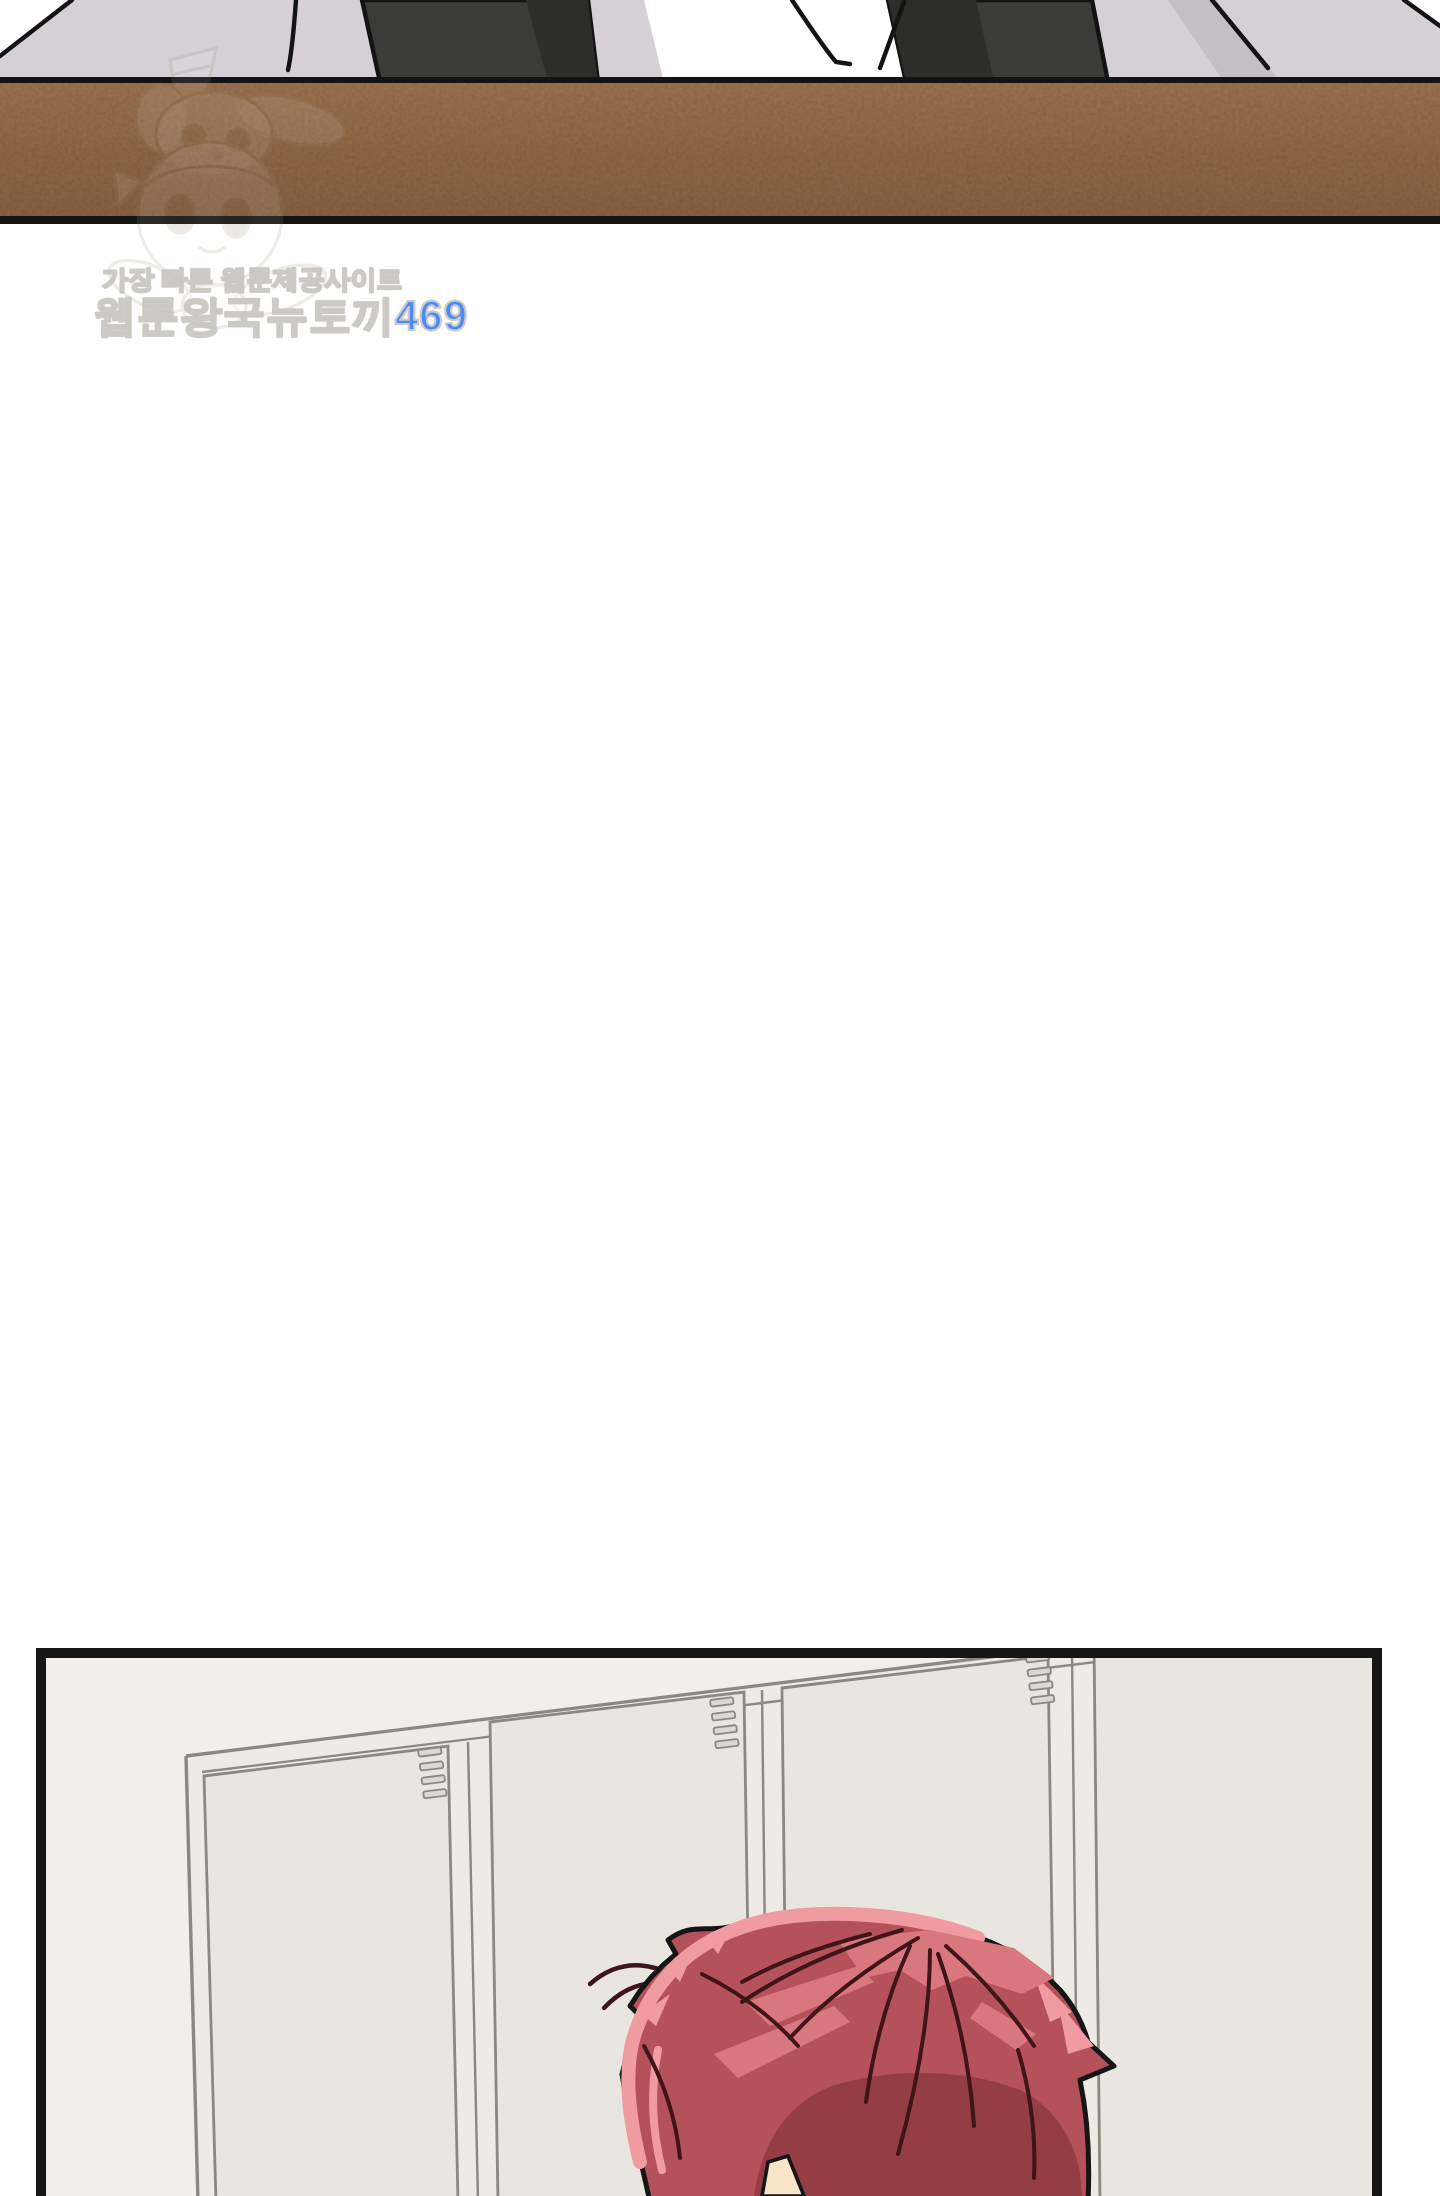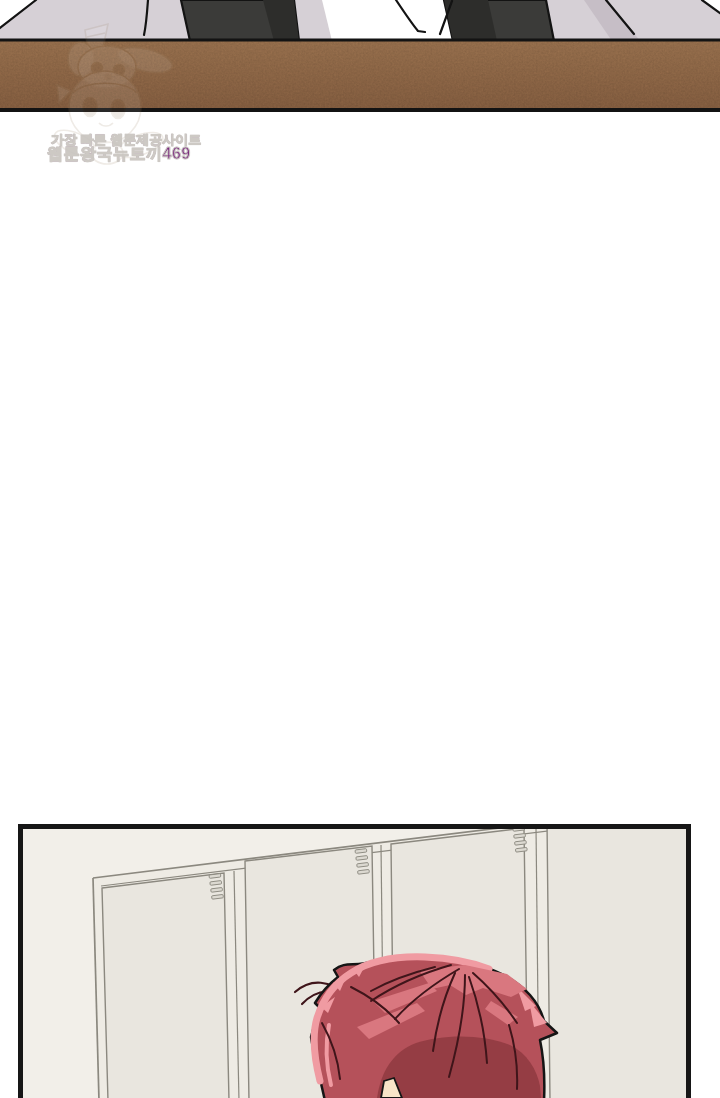--- a/index.html
+++ b/index.html
@@ -11,26 +11,26 @@
   .panel-top{position:absolute;left:0;top:0;width:720px;height:112px;}
   .panel-bottom{
     position:absolute;left:18px;top:824px;width:673px;height:274px;
     border:5px solid var(--panel-border,#161616);border-bottom:none;
     box-sizing:border-box;overflow:hidden;background:var(--wall,#f2efe9);
   }
   .panel-bottom svg{display:block;}
   .watermark{position:absolute;left:40px;top:25px;width:175px;height:195px;pointer-events:none;}
   .mascot{position:absolute;left:5px;top:-10px;opacity:0.30;}
   .wm-line{
-    position:absolute;color:#701a75;font-weight:bold;white-space:nowrap;opacity:.92;
+    position:absolute;color:#3b82f6;font-weight:bold;white-space:nowrap;opacity:.92;
     -webkit-text-stroke:1px #c9c5c0;
     text-shadow:0 0 1px #c9c5c0, 0 0 1px #c9c5c0;
   }
   .wm1{left:11px;top:106px;font-size:13px;}
-  .wm2{left:7px;top:119px;font-size:16px;letter-spacing:.5px;}
+  .wm2{left:7px;top:119px;font-size:21px;letter-spacing:.5px;}
   .wm3{left:7px;top:143px;font-size:17px;font-family:"Liberation Serif","DejaVu Serif",serif;letter-spacing:1px;}
 </style>
 </head>
 <body>
 
 <div class="page">
 
   <svg class="panel-top" width="720" height="112" viewBox="0 0 720 112" preserveAspectRatio="none">
     <defs>
       <linearGradient id="woodGrad" x1="0" y1="0" x2="0" y2="1">

